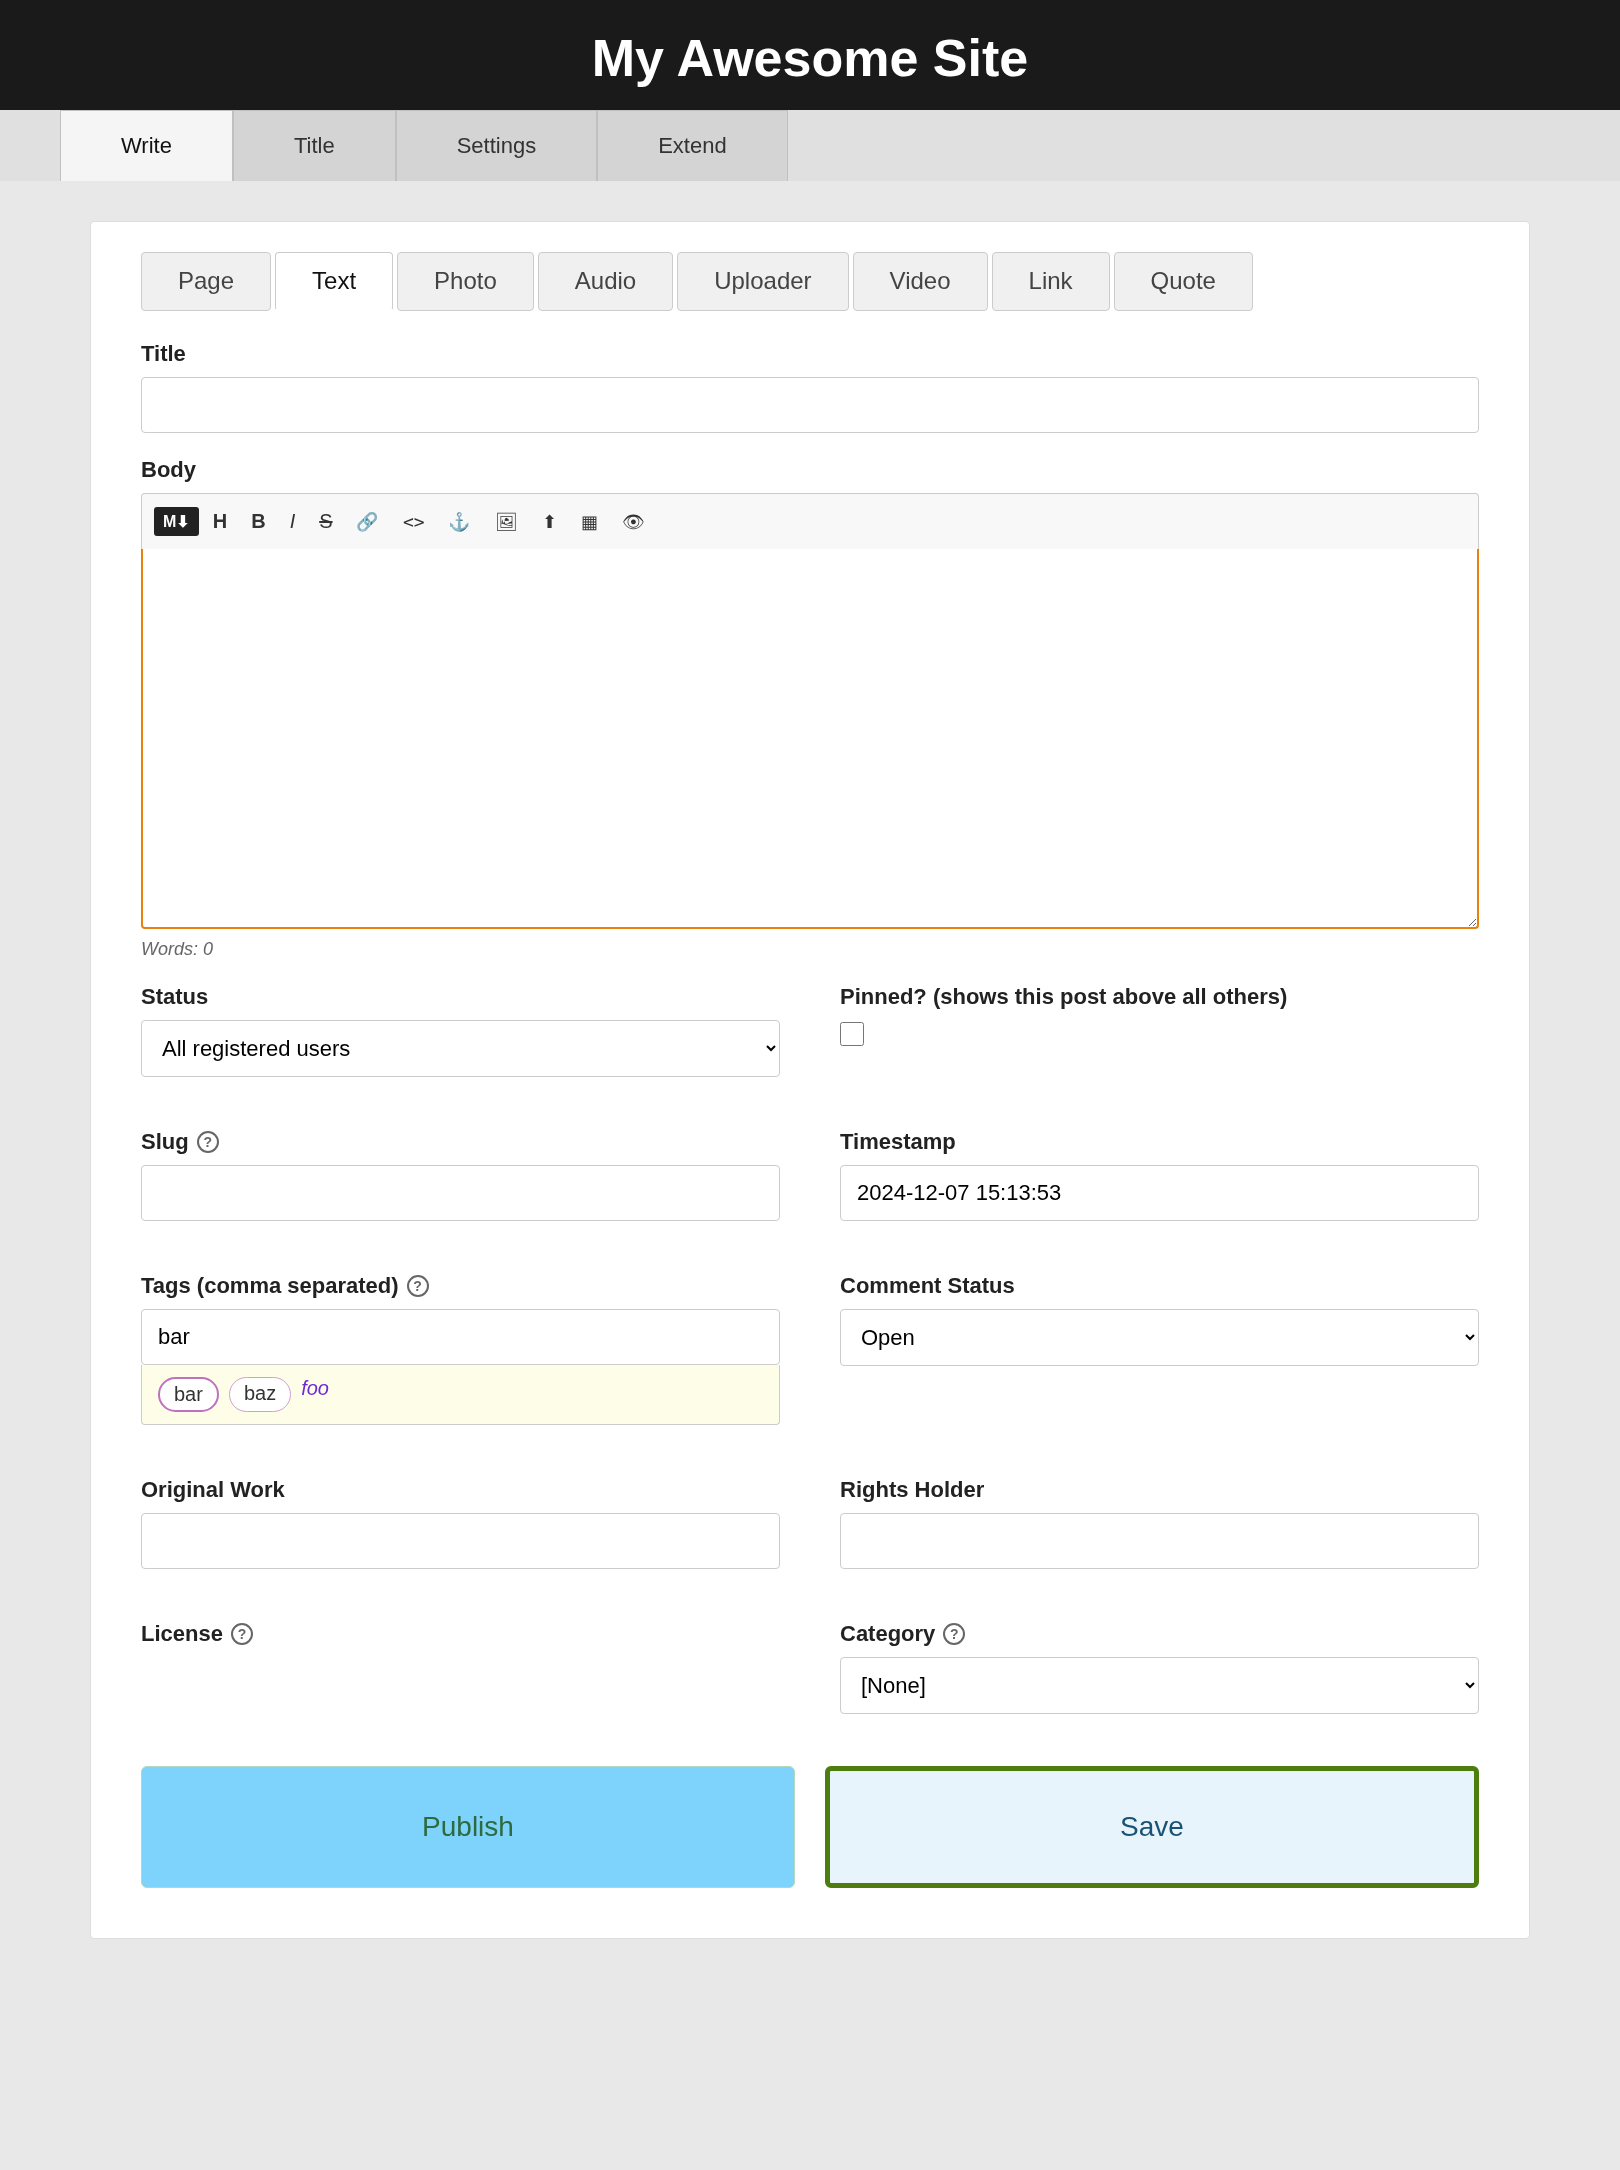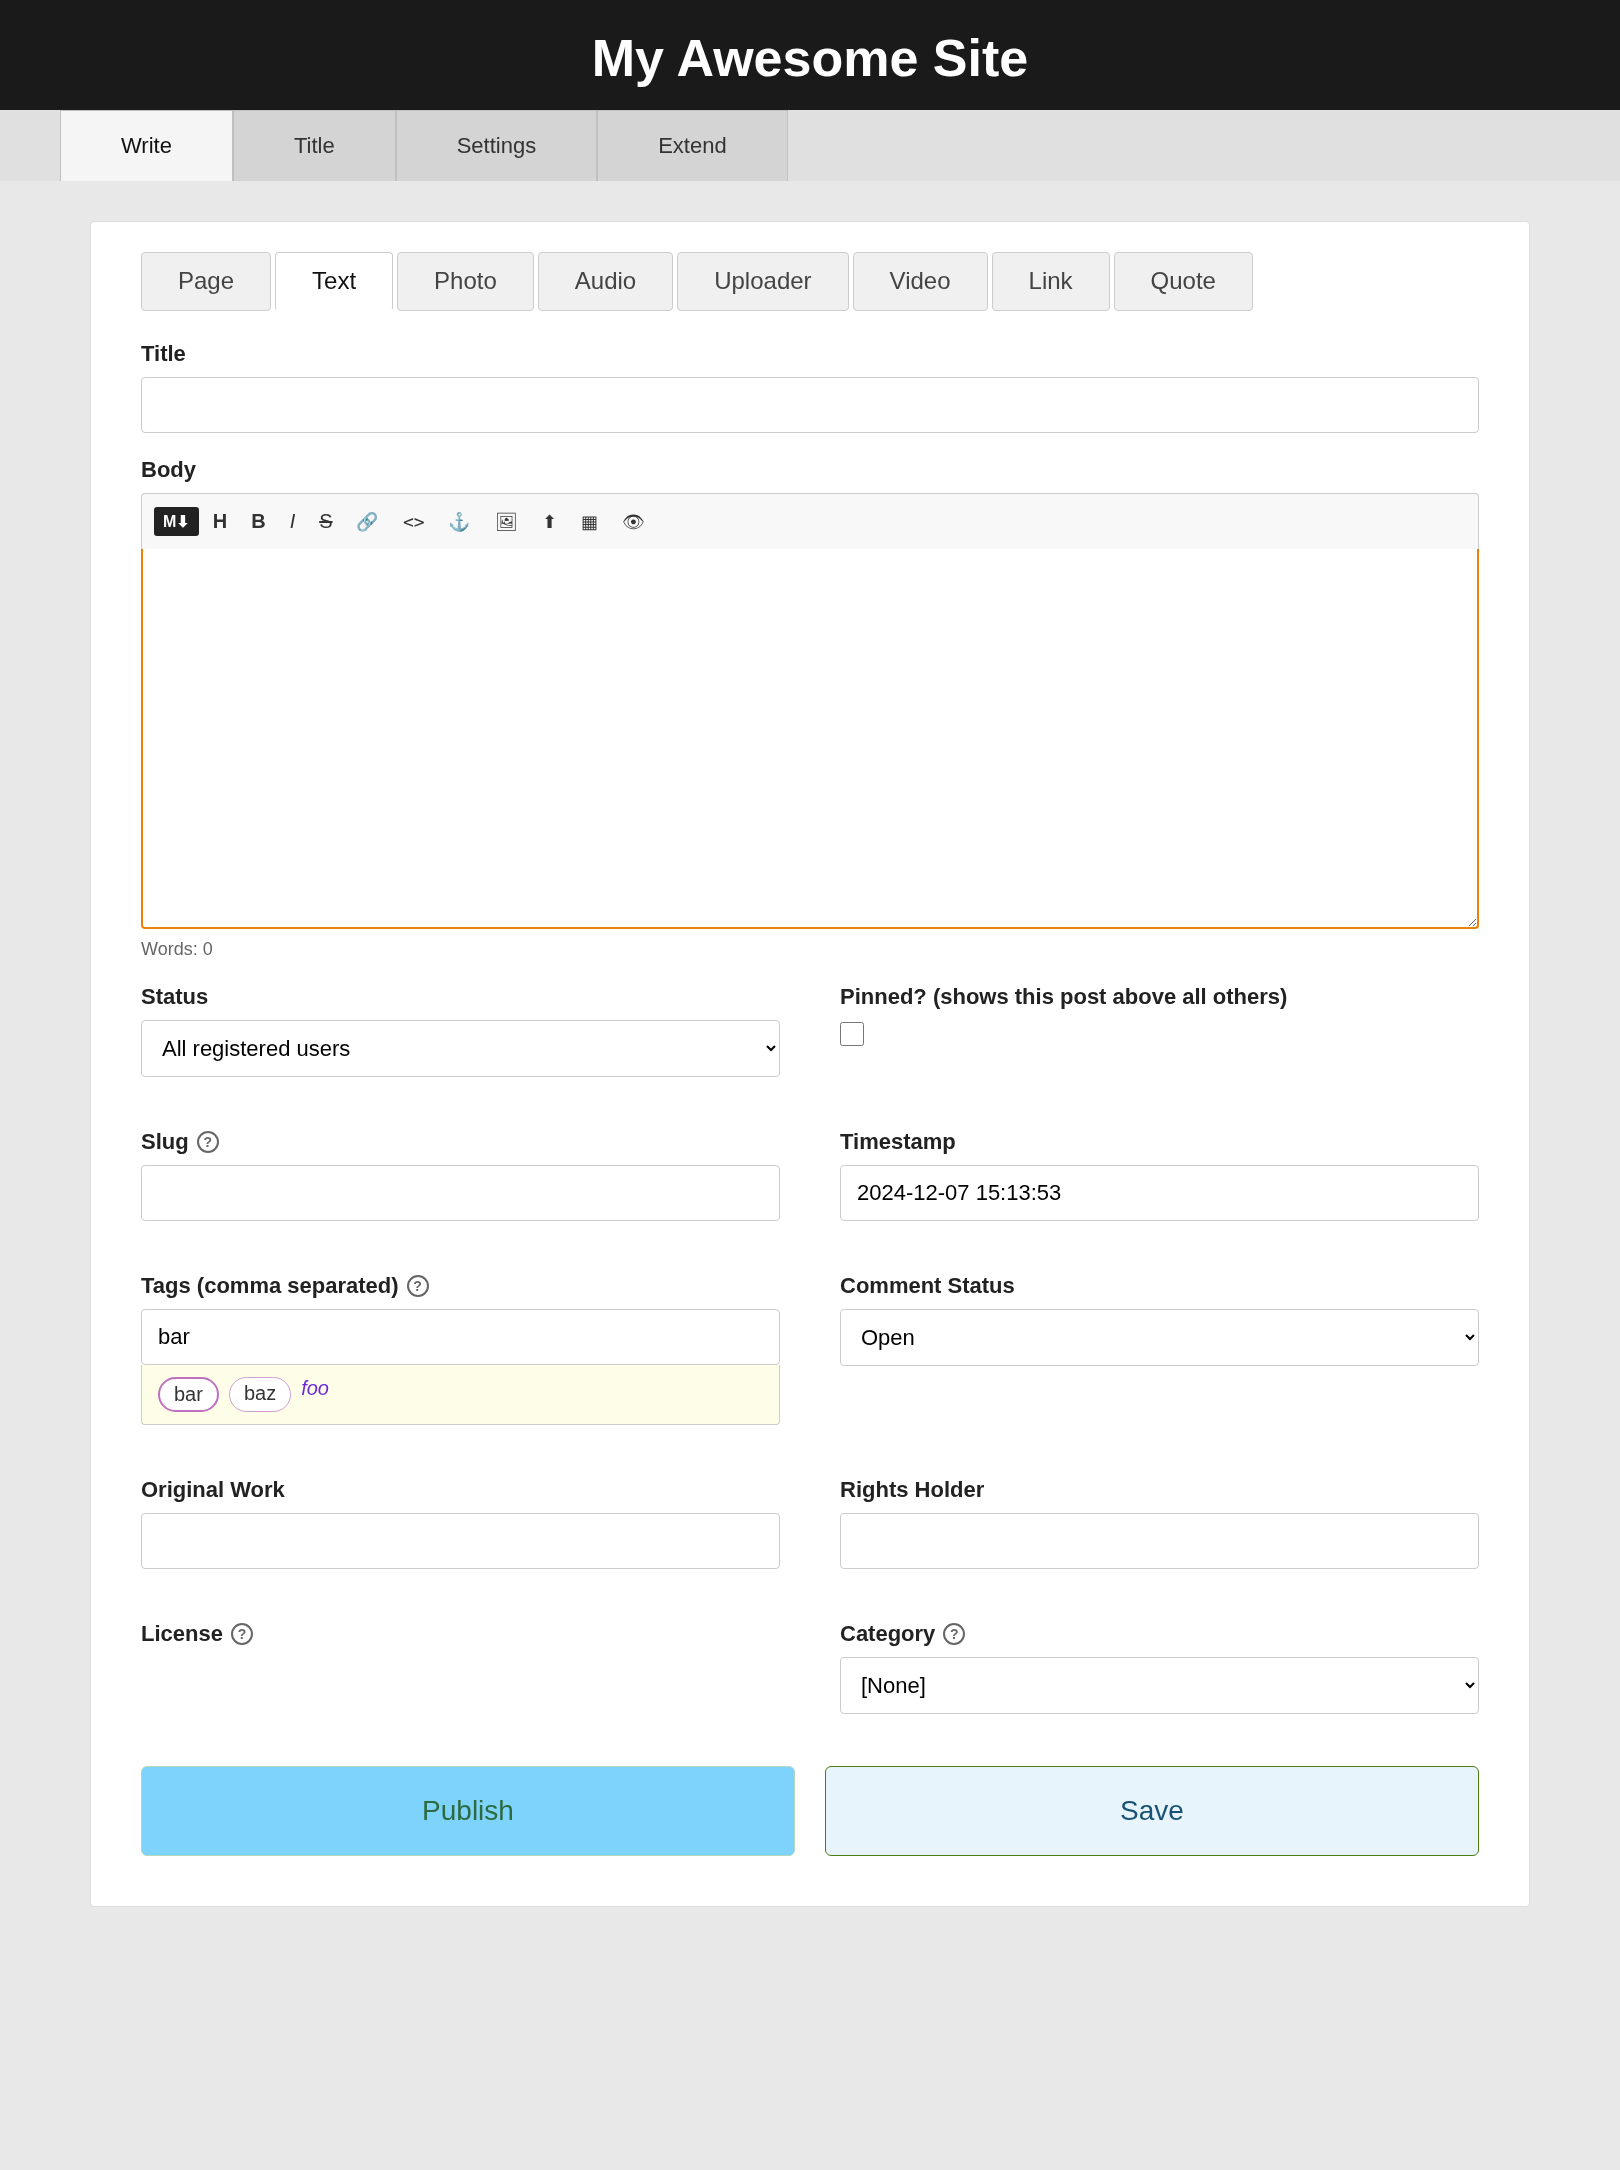--- a/index.html
+++ b/index.html
@@ -149,20 +149,21 @@
       border-top: none;
       border-radius: 0 0 4px 4px;
       resize: vertical;
       outline: none;
       font-family: monospace;
     }
     .word-count {
       font-size: 18px;
       color: #666;
       margin-top: 6px;
+      font-style: italic;
     }
     .two-col {
       display: grid;
       grid-template-columns: 1fr 1fr;
       gap: 30px 60px;
       margin-bottom: 28px;
     }
     .field-group { margin-bottom: 24px; }
     .pinned-section {
       display: flex;
@@ -214,25 +215,25 @@
       font-size: 28px;
       background: #7dd3fc;
       color: #2d6a3f;
       border: 1px solid #b2d9be;
       border-radius: 6px;
       cursor: pointer;
       font-weight: 500;
     }
     .save-btn {
       width: 100%;
-      padding: 24px;
+      padding: 40px;
       font-size: 28px;
       background: #e8f4fc;
       color: #1a5276;
-      border: 1px solid #4d7c0f;
+      border: 5px solid #4d7c0f;
       border-radius: 6px;
       cursor: pointer;
       font-weight: 500;
     }
     .bottom-buttons {
       display: grid;
       grid-template-columns: 1fr 1fr;
       gap: 30px;
       margin-top: 10px;
     }

